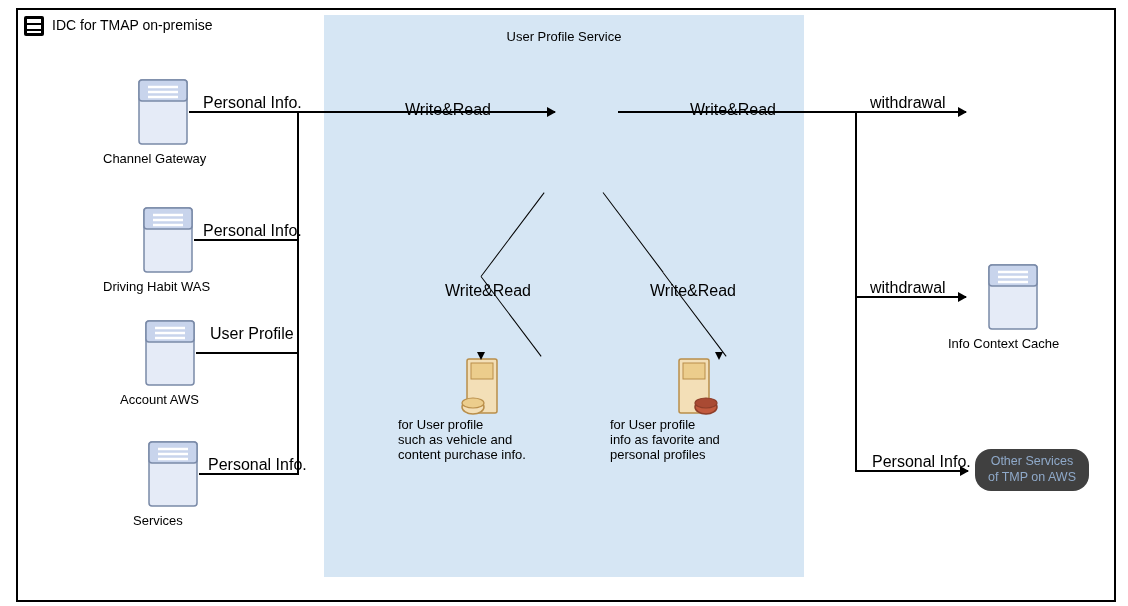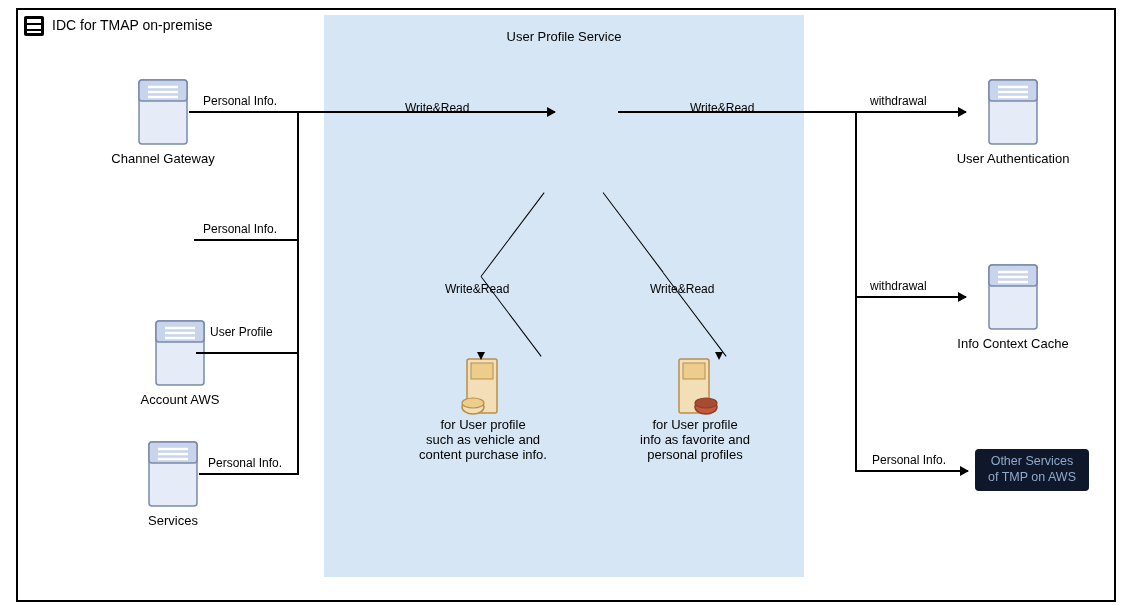--- a/index.html
+++ b/index.html
@@ -2,25 +2,25 @@
 <html><head>
 <meta charset="utf-8">
 <style>
   html,body{margin:0;padding:0;font-family:"Helvetica Neue",Arial,sans-serif;font-size:13px;color:#000;background:#fff}
   .canvas{position:relative;width:1065px;height:606px}
   .frame{position:absolute;left:16px;top:8px;width:1096px;height:590px;border:2px solid #000}
   .title-icon{position:absolute;left:23px;top:15px}
   .title{position:absolute;left:52px;top:17px;font-size:14px}
   .panel{position:absolute;left:324px;top:15px;width:480px;height:562px;background:#d6e6f4}
   .panel-title{position:absolute;left:0;right:0;top:14px;text-align:center}
-  .node{position:absolute;text-align:center}
+  .node{position:absolute;}
   .doc-icon svg{display:block;margin:0 auto}
   .cap{margin-top:6px;line-height:1.25}
-  .flow{position:absolute;font-size:12px;white-space:nowrap}
-  .other{position:absolute;width:114px;height:42px;background:#0f172a;border-radius:4px;display:flex;align-items:center;justify-content:center;text-align:center;color:#8fa9c9;font-size:12.5px;line-height:1.25}
+  .flow{position:absolute;font-size:16px;white-space:nowrap}
+  .other{position:absolute;width:114px;height:42px;background:#404040;border-radius:16px;display:flex;align-items:center;justify-content:center;text-align:center;color:#8fa9c9;font-size:12.5px;line-height:1.25}
   
   .hline{position:absolute;height:2px;background:#000}
   .vline{position:absolute;width:2px;background:#000}
   .arrR:after{content:"";position:absolute;right:-1px;top:-4px;border-left:9px solid #000;border-top:5px solid transparent;border-bottom:5px solid transparent}
   .thin-line{position:absolute;height:0;border-top:1.5px solid #000}
   .thin-arrD{position:absolute;width:0;height:0;border-left:4px solid transparent;border-right:4px solid transparent;border-top:8px solid #000}
 </style>
 </head>
 <body>
 
@@ -73,21 +73,29 @@
   </svg>
 
   <div class="node" style="left:103px;top:79px;width:120px">
     <div class="doc-icon">
         <svg width="50" height="66">
           <use href="#docIcon"></use>
         </svg>
       </div>
     <div class="cap">Channel Gateway</div>
   </div>
-  <div class="node" style="left:130px;top:320px;width:100px">
+  <div class="node" style="left:103px;top:207px;width:130px">
+    <div class="doc-icon">
+        <svg width="50" height="66">
+          <use href="#docIcon"></use>
+        </svg>
+      </div>
+    <div class="cap">Driving Habit  WAS</div>
+  </div>
+  <div class="node" style="left:120px;top:320px;width:100px">
     <div class="doc-icon">
         <svg width="50" height="66">
           <use href="#docIcon"></use>
         </svg>
       </div>
     <div class="cap">Account AWS</div>
   </div>
   <div class="node" style="left:133px;top:441px;width:80px">
     <div class="doc-icon">
         <svg width="50" height="66">
@@ -113,28 +121,20 @@
     <div class="doc-icon">
         <svg width="48" height="60">
           <use href="#dbRed"></use>
         </svg>
       </div>
     <div>for User profile</div>
     <div>info as favorite and</div>
     <div>personal profiles</div>
   </div>
 
-  <div class="node" style="left:948px;top:79px;width:130px">
-    <div class="doc-icon">
-        <svg width="50" height="66">
-          <use href="#docIcon"></use>
-        </svg>
-      </div>
-    <div class="cap">User Authentication</div>
-  </div>
   <div class="node" style="left:948px;top:264px;width:130px">
     <div class="doc-icon">
         <svg width="50" height="66">
           <use href="#docIcon"></use>
         </svg>
       </div>
     <div class="cap">Info Context Cache</div>
   </div>
   <div class="other" style="left:975px;top:449px">
     <div>

